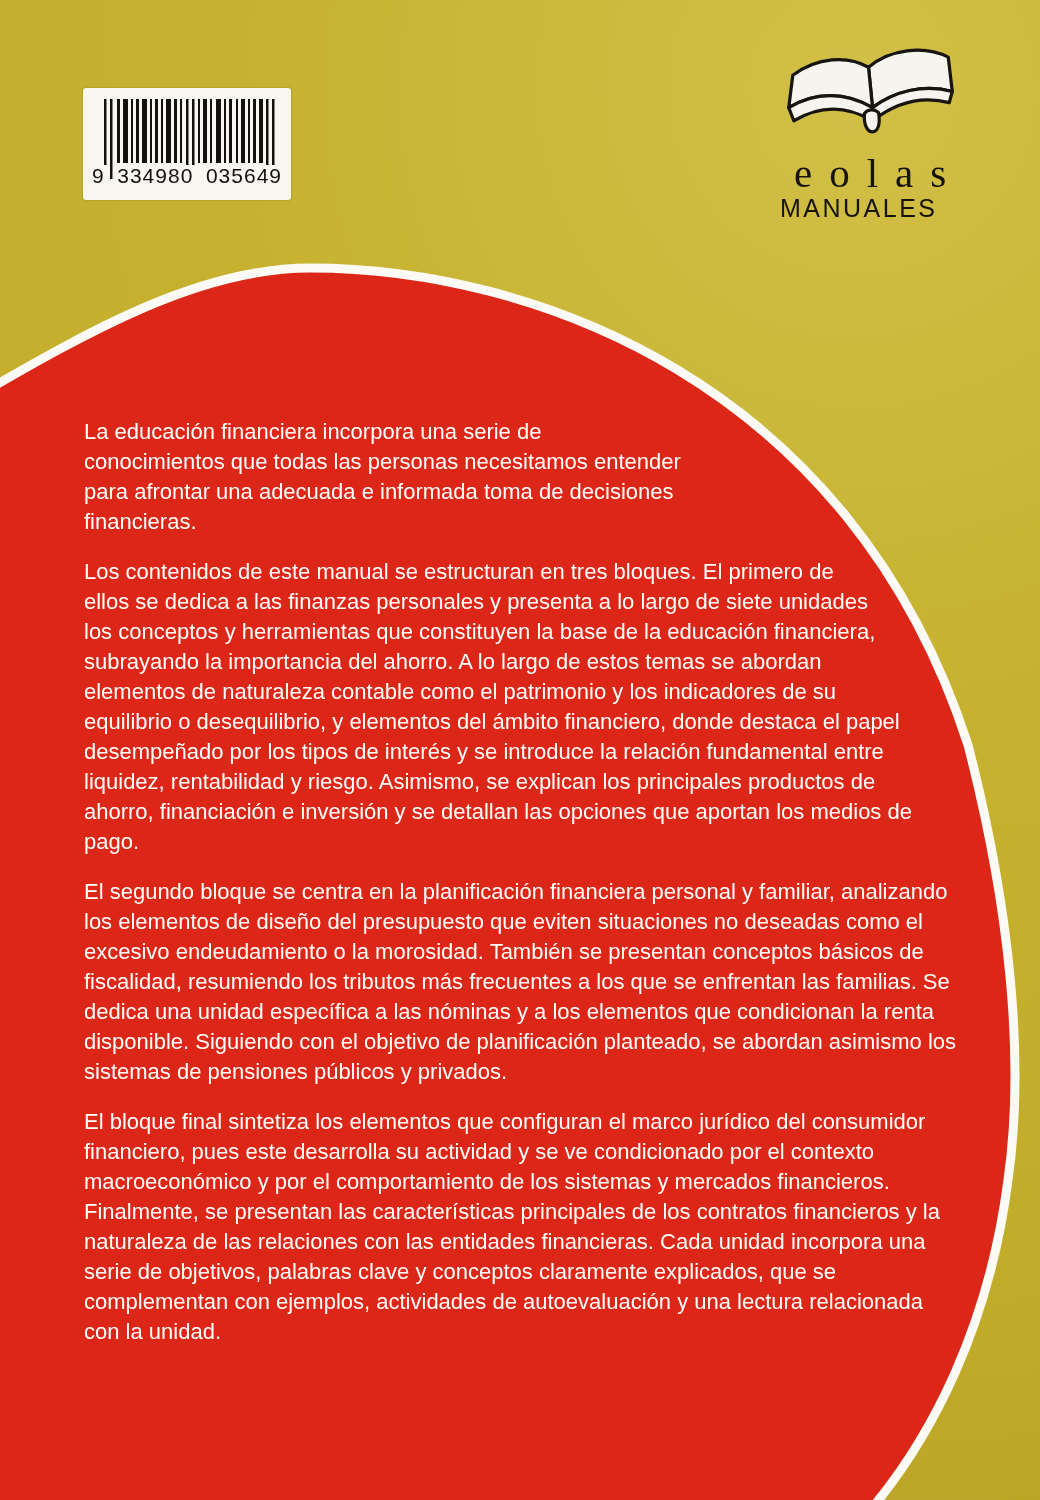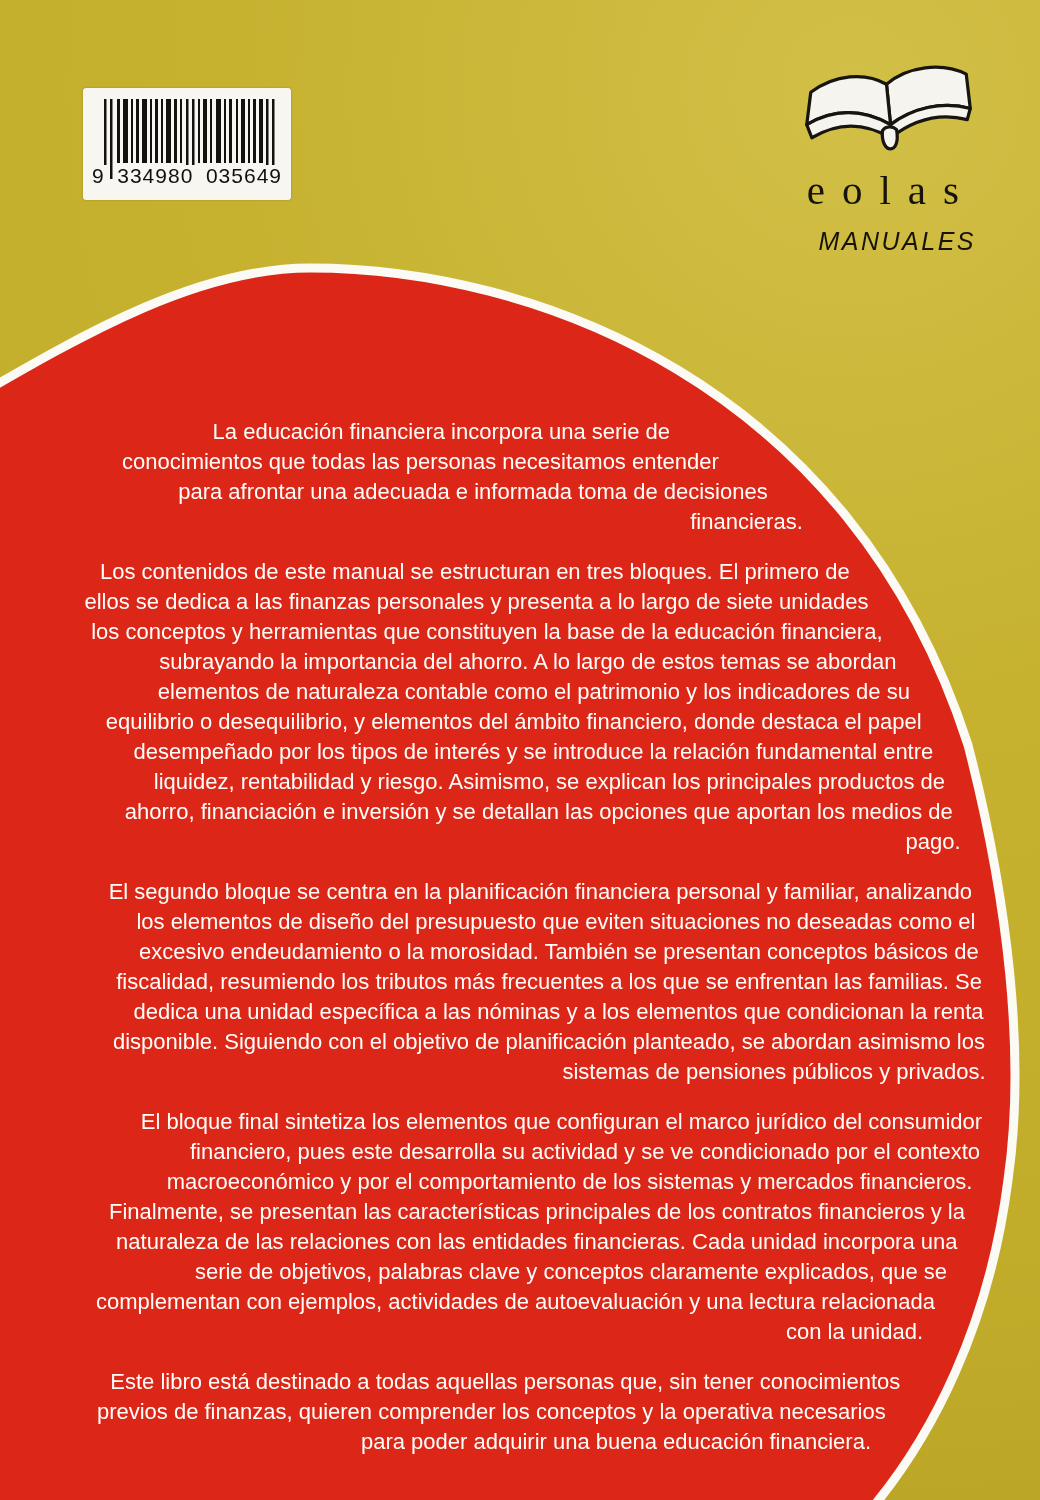--- a/index.html
+++ b/index.html
@@ -25,41 +25,40 @@
   .barcode-digits{
     width:194px;display:flex;justify-content:space-between;
     margin-top:-16px;
     font-size:21px;letter-spacing:1px;color:#121110;
     font-family:"Liberation Sans", sans-serif;
   }
   .barcode-digits span{background:#f7f6f0;padding:0 2px;line-height:22px;}
 
   
   .publisher{
-    position:absolute;left:780px;top:58px;width:196px;
-    text-align:right;color:#16130b;
+    position:absolute;left:780px;top:41px;width:196px;
+    text-align:left;color:#16130b;
   }
   .publisher .brand{
     font-family:"Liberation Serif", serif;
     font-size:41px;line-height:40px;letter-spacing:17px;
     padding-left:14px; 
     margin-top:2px;
   }
   .publisher .collection{
     font-size:25px;line-height:26px;letter-spacing:2.5px;
-    margin-top:18px;
-    font-style:italic;
+    margin-top:2px;
   }
 
   
   .blurb{
     position:absolute;left:84px;top:417px;width:956px;height:1083px;
     color:#fffefb;
     font-size:22px;line-height:30px;
-    text-align:right;
+    text-align:left;
   }
   .curve-spacer{
     float:right;width:956px;height:1083px;
     shape-outside:polygon(586px 0,700px 70px,775px 150px,822px 250px,861px 350px,887px 450px,898px 550px,903px 650px,896px 750px,871px 850px,831px 950px,766px 1083px,956px 1083px,956px 0);
   }
   .blurb p{margin:0 0 20px 0;}
 </style>
 </head>
 <body>
 
@@ -134,16 +133,15 @@
     <div class="brand">eolas</div>
     <div class="collection">MANUALES</div>
   </div>
 
   <div class="blurb">
     <div class="curve-spacer"></div>
     <p>La educación financiera incorpora una serie de conocimientos que todas las personas necesitamos entender para afrontar una adecuada e informada toma de decisiones financieras.</p>
     <p>Los contenidos de este manual se estructuran en tres bloques. El primero de ellos se dedica a las finanzas personales y presenta a lo largo de siete unidades los conceptos y herramientas que constituyen la base de la educación financiera, subrayando la importancia del ahorro. A lo largo de estos temas se abordan elementos de naturaleza contable como el patrimonio y los indicadores de su equilibrio o desequilibrio, y elementos del ámbito financiero, donde destaca el papel desempeñado por los tipos de interés y se introduce la relación fundamental entre liquidez, rentabilidad y riesgo. Asimismo, se explican los principales productos de ahorro, financiación e inversión y se detallan las opciones que aportan los medios de pago.</p>
     <p>El segundo bloque se centra en la planificación financiera personal y familiar, analizando los elementos de diseño del presupuesto que eviten situaciones no deseadas como el excesivo endeudamiento o la morosidad. También se presentan conceptos básicos de fiscalidad, resumiendo los tributos más frecuentes a los que se enfrentan las familias. Se dedica una unidad específica a las nóminas y a los elementos que condicionan la renta disponible. Siguiendo con el objetivo de planificación planteado, se abordan asimismo los sistemas de pensiones públicos y privados.</p>
     <p>El bloque final sintetiza los elementos que configuran el marco jurídico del consumidor financiero, pues este desarrolla su actividad y se ve condicionado por el contexto macroeconómico y por el comportamiento de los sistemas y mercados financieros. Finalmente, se presentan las características principales de los contratos financieros y la naturaleza de las relaciones con las entidades financieras. Cada unidad incorpora una serie de objetivos, palabras clave y conceptos claramente explicados, que se complementan con ejemplos, actividades de autoevaluación y una lectura relacionada con la unidad.</p>
-    <p>Este libro está destinado a todas aquellas personas que, sin tener conocimientos previos de finanzas, quieren comprender los conceptos y la operativa necesarios para poder adquirir una buena educación financiera.</p>
   </div>
 
 </div>
 
 </body></html>

